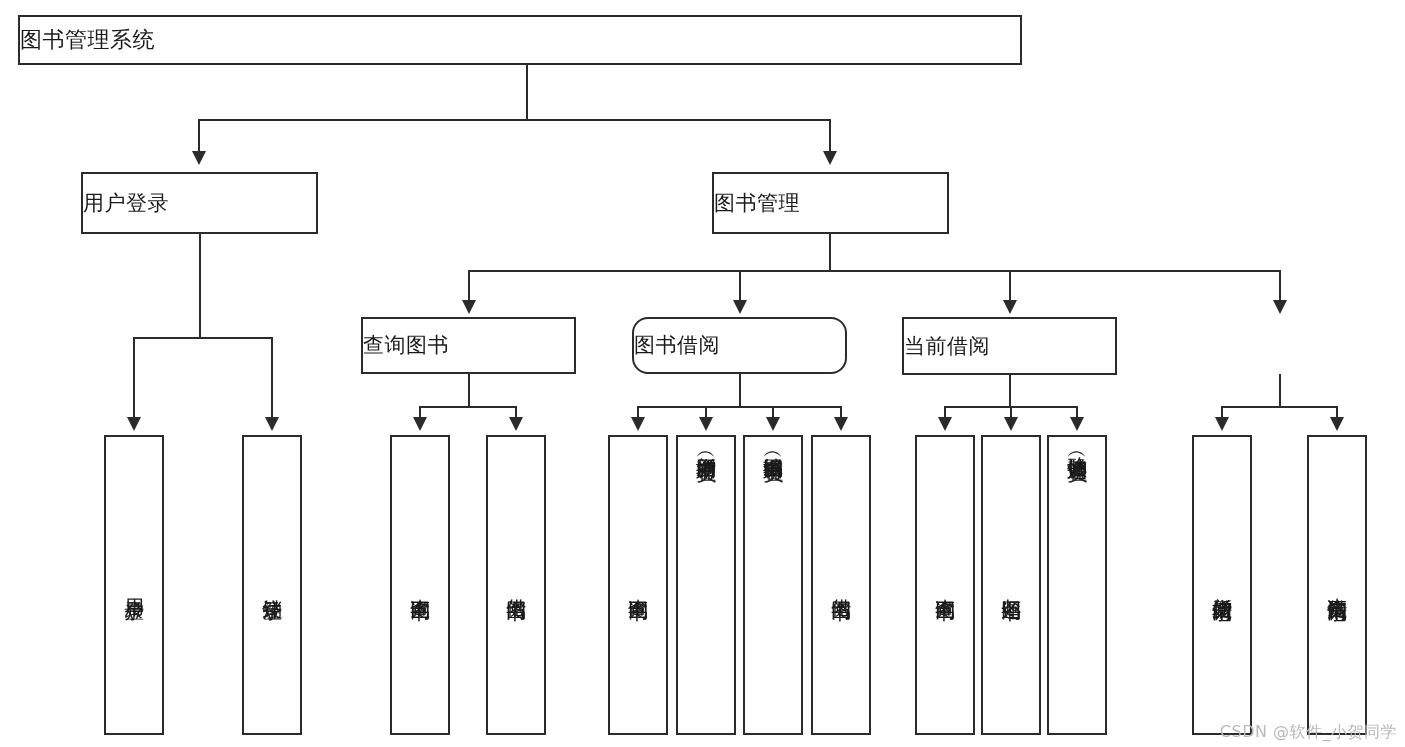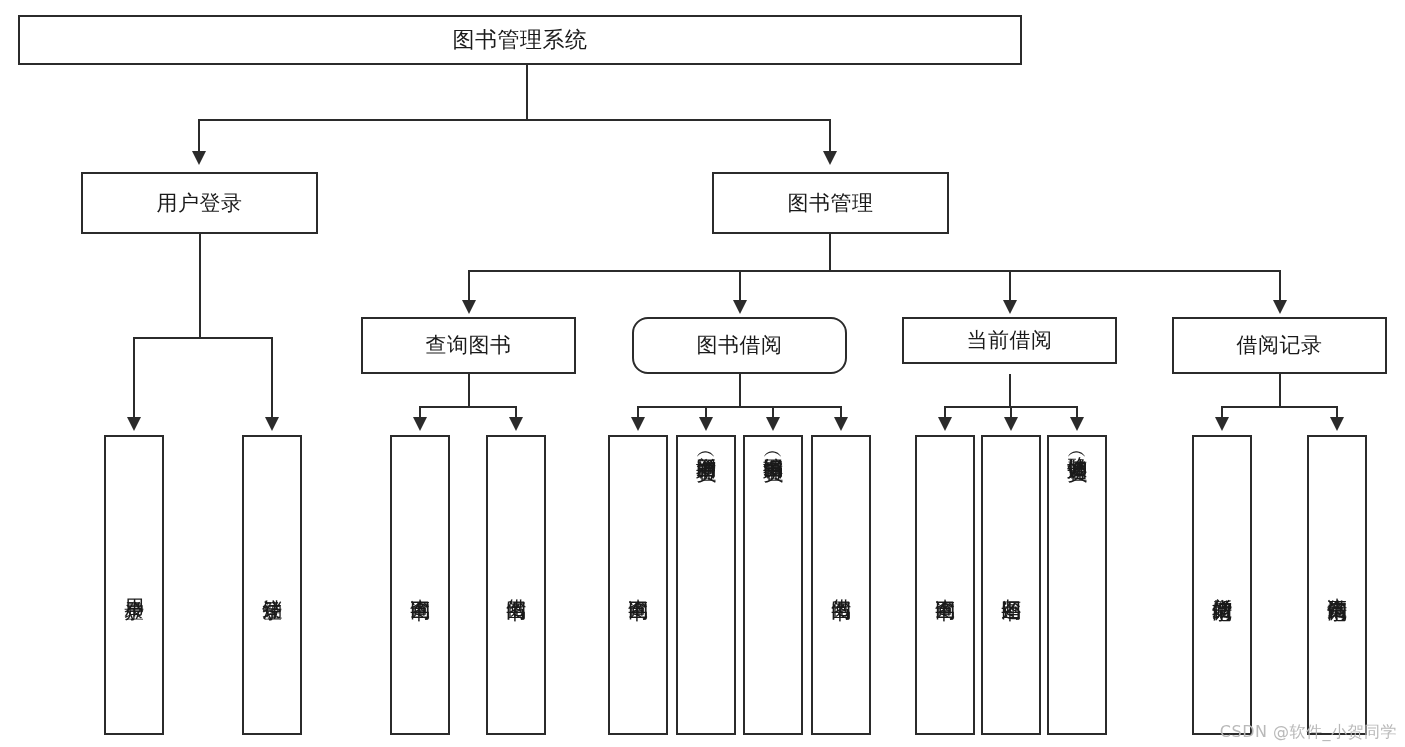--- a/index.html
+++ b/index.html
@@ -17,21 +17,21 @@
     background: #ffffff;
     overflow: hidden;
   }
   .node {
     position: absolute;
     box-sizing: border-box;
     border: 2px solid #2b2b2b;
     background: #ffffff;
     display: flex;
     align-items: center;
-    justify-content: center;
+    justify-content: flex-start;
     color: #1a1a1a;
   }
   .node .label {
     font-size: 21px;
     line-height: 1.15;
     letter-spacing: 0.5px;
     white-space: nowrap;
   }
   .node.root .label { font-size: 22px; }
   .node.level2 .label { font-size: 21px; }
@@ -125,25 +125,22 @@
   <div class="arrow" style="left:1003px; top:300px;"></div>
   <div class="vline" style="left:1279px; top:270px; height:30px;"></div>
   <div class="arrow" style="left:1273px; top:300px;"></div>
 
   <div class="node level3" style="left:361px; top:317px; width:215px; height:57px;">
     <span class="label">查询图书</span>
   </div>
   <div class="node level3" style="left:632px; top:317px; width:215px; height:57px;border-radius:16px;">
     <span class="label">图书借阅</span>
   </div>
-  <div class="node level3" style="left:902px; top:317px; width:215px; height:47px;">
+  <div class="node level3" style="left:902px; top:317px; width:215px; height:58px;">
     <span class="label">当前借阅</span>
-  </div>
-  <div class="node level3" style="left:1172px; top:317px; width:215px; height:57px;">
-    <span class="label">借阅记录</span>
   </div>
 
   <div class="vline" style="left:468px; top:374px; height:33px;"></div>
   <div class="hline" style="left:419px; top:406px; width:98px;"></div>
   <div class="vline" style="left:419px; top:406px; height:12px;"></div>
   <div class="arrow" style="left:413px; top:417px;"></div>
   <div class="vline" style="left:515px; top:406px; height:12px;"></div>
   <div class="arrow" style="left:509px; top:417px;"></div>
 
   <div class="vline" style="left:739px; top:374px; height:33px;"></div>

